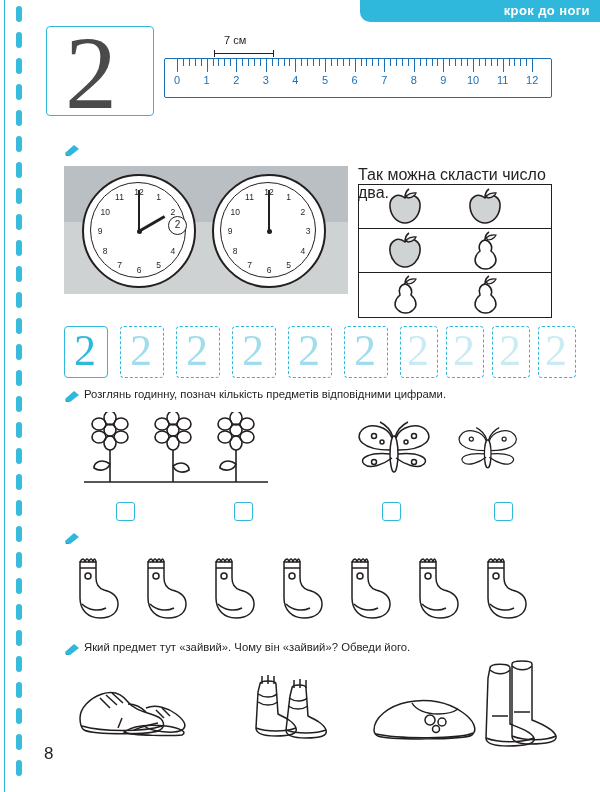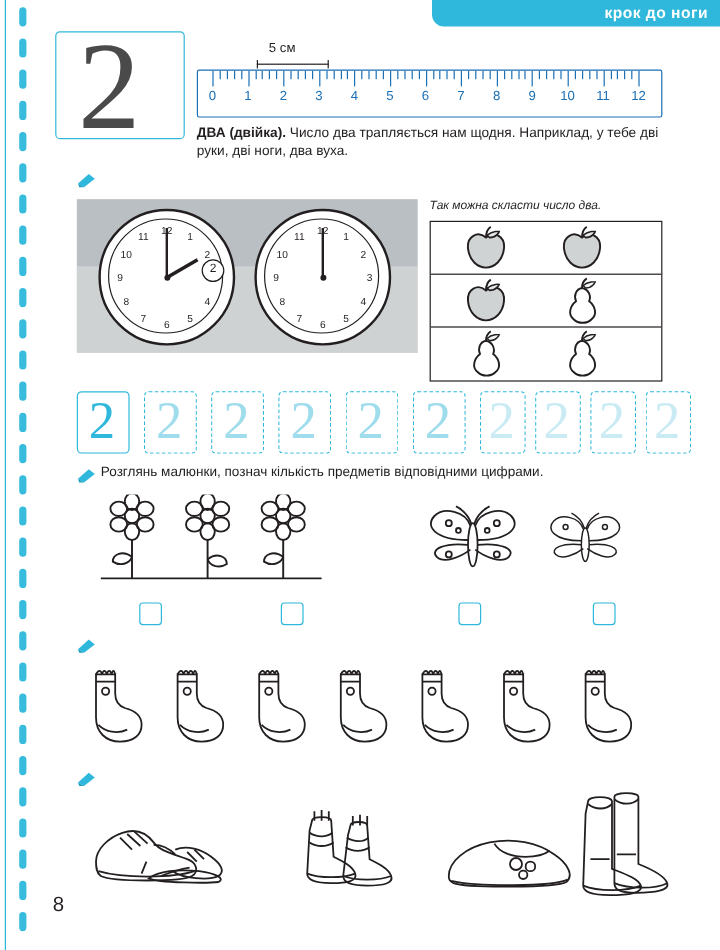--- a/index.html
+++ b/index.html
@@ -211,22 +211,21 @@
   
   .fruit-panel {
     position: absolute;
     left: 312px; top: 140px;
     width: 192px; height: 150px;
   }
   .fruit-title {
     position: absolute;
     left: 0; top: 0;
     width: 192px;
-    font-size: 10px;
-    font-style: italic;
+    font-size: 16px;
   }
   .fruit-grid {
     position: absolute;
     left: 0; top: 18px;
     width: 192px; height: 132px;
     border: 1.2px solid #231f20;
   }
   .fruit-grid .hline {
     position: absolute; left: 0; width: 192px; height: 1.2px; background: #231f20;
   }
@@ -314,21 +313,21 @@
 
 <div class="header-band"></div>
 <div class="header-title">крок до ноги</div>
 
 <div class="page">
 
   <div class="num-box">
     <div class="num-glyph">2</div>
   </div>
 
-  <div class="cm-label">5 см</div>
+  <div class="cm-label">7 см</div>
   <div class="cm-arrow">
     <div class="bar"></div>
       <div class="capl"></div>
       <div class="capr"></div>
   </div>
   <div class="ruler" id="ruler">
       <div class="tick major" style="left: 12px;"></div>
       <div class="ruler-num" style="left: 12px;">0</div>
       <div class="tick minor" style="left: 17.92px;"></div>
       <div class="tick minor" style="left: 23.84px;"></div>
@@ -397,23 +396,20 @@
       <div class="tick major" style="left: 337.6px;"></div>
       <div class="ruler-num" style="left: 337.6px;">11</div>
       <div class="tick minor" style="left: 343.52px;"></div>
       <div class="tick minor" style="left: 349.44px;"></div>
       <div class="tick minor" style="left: 355.36px;"></div>
       <div class="tick minor" style="left: 361.28px;"></div>
       <div class="tick major" style="left: 367.2px;"></div>
       <div class="ruler-num" style="left: 367.2px;">12</div>
     </div>
 
-  <div class="dva-text">
-    <b>ДВА (двійка).</b><span> Число два трапляється нам щодня. Наприклад, у тебе дві руки, дві ноги, два вуха.</span>
-  </div>
 
   <div class="pencil" style="left:18px; top:118px;">
     <svg width="16" height="13" viewBox="0 0 16 13">
       <path d="M1 9 L10 1 L15 5 L6 12 Z" fill="#2fb8db"></path>
       <path d="M1 9 L2 12 L6 12 Z" fill="#1d9ec0"></path>
     </svg>
   </div>
 
   <div class="clock-panel">
     <div class="sky"></div>
@@ -531,21 +527,21 @@
         <div class="trace-two dashed" style="left: 6px; opacity: 0.55;">2</div>
       </div>
     </div>
 
   <div class="pencil" style="left:18px; top:364px;">
     <svg width="16" height="13" viewBox="0 0 16 13">
       <path d="M1 9 L10 1 L15 5 L6 12 Z" fill="#2fb8db"></path>
       <path d="M1 9 L2 12 L6 12 Z" fill="#1d9ec0"></path>
     </svg>
   </div>
-  <div class="task-text" style="left:38px; top:361px; width:470px;">Розглянь малюнки, познач кількість предметів відповідними цифрами.</div>
+  <div class="task-text" style="left:38px; top:361px; width:470px;">Розглянь годинну, познач кількість предметів відповідними цифрами.</div>
 
   <svg width="220" height="80" viewBox="0 0 220 80" style="position:absolute;left:22px;top:386px;">
     <g fill="none" stroke="#231f20" stroke-width="1.6">
       <g>
         <circle cx="42" cy="18" r="6"></circle>
         <ellipse cx="42" cy="6" rx="6" ry="7"></ellipse>
         <ellipse cx="53" cy="12" rx="7" ry="6"></ellipse>
         <ellipse cx="53" cy="25" rx="7" ry="6"></ellipse>
         <ellipse cx="42" cy="31" rx="6" ry="7"></ellipse>
         <ellipse cx="31" cy="25" rx="7" ry="6"></ellipse>
@@ -687,20 +683,21 @@
         </g>
       </svg>
     </div>
 
   <div class="pencil" style="left:18px; top:617px;">
     <svg width="16" height="13" viewBox="0 0 16 13">
       <path d="M1 9 L10 1 L15 5 L6 12 Z" fill="#2fb8db"></path>
       <path d="M1 9 L2 12 L6 12 Z" fill="#1d9ec0"></path>
     </svg>
   </div>
+  <div class="task-text" style="left:38px; top:614px; width:470px;">Який предмет тут «зайвий». Чому він «зайвий»? Обведи його.</div>
 
   <svg width="130" height="70" viewBox="0 0 130 70" style="position:absolute;left:26px;top:648px;">
     <g fill="none" stroke="#231f20" stroke-width="1.5">
       <path d="M8 44 C8 34 18 24 30 20 C42 16 50 20 56 28 C62 36 74 38 84 42 C92 45 94 52 88 56 C80 61 22 61 12 56 C8 53 8 48 8 44 Z"></path>
       <path d="M10 52 C30 58 72 58 90 52"></path>
       <path d="M28 24 L38 34 M34 21 L45 31 M40 19 L51 29"></path>
       <path d="M56 30 C64 30 70 34 74 38"></path>
       <path d="M46 54 L50 44"></path>
       <path d="M62 56 C72 52 80 50 86 49"></path>
       <path d="M54 66 C62 60 78 58 96 60 C110 62 118 66 112 69 C104 70 62 70 54 66 Z" transform="translate(-2,-8)"></path>

